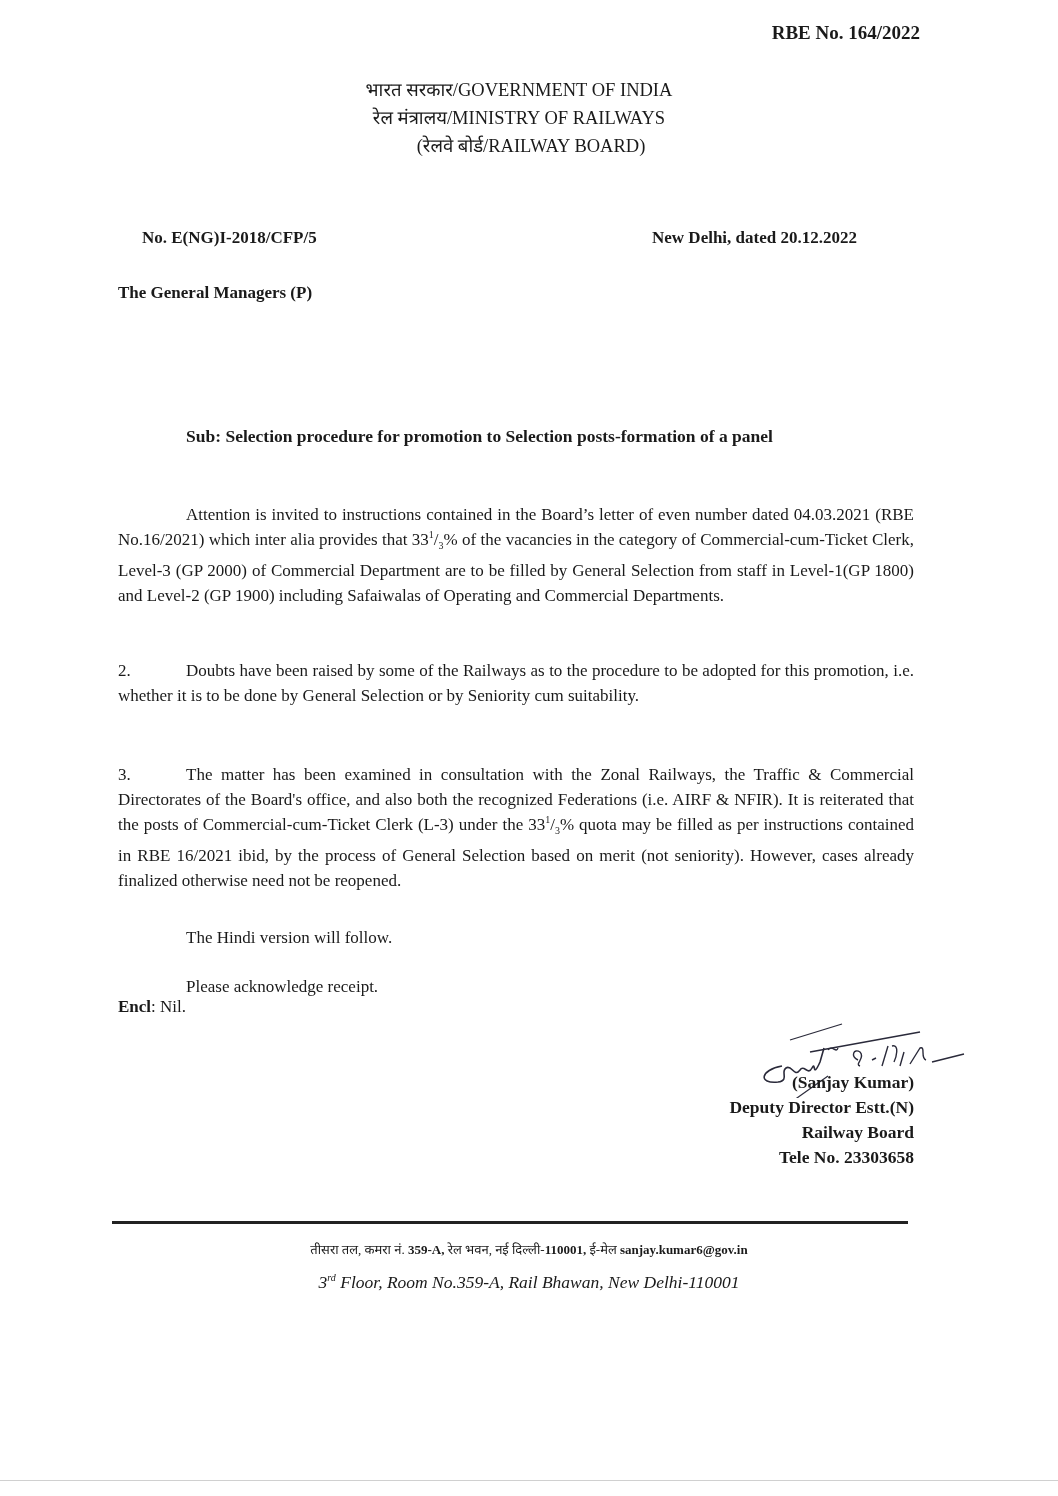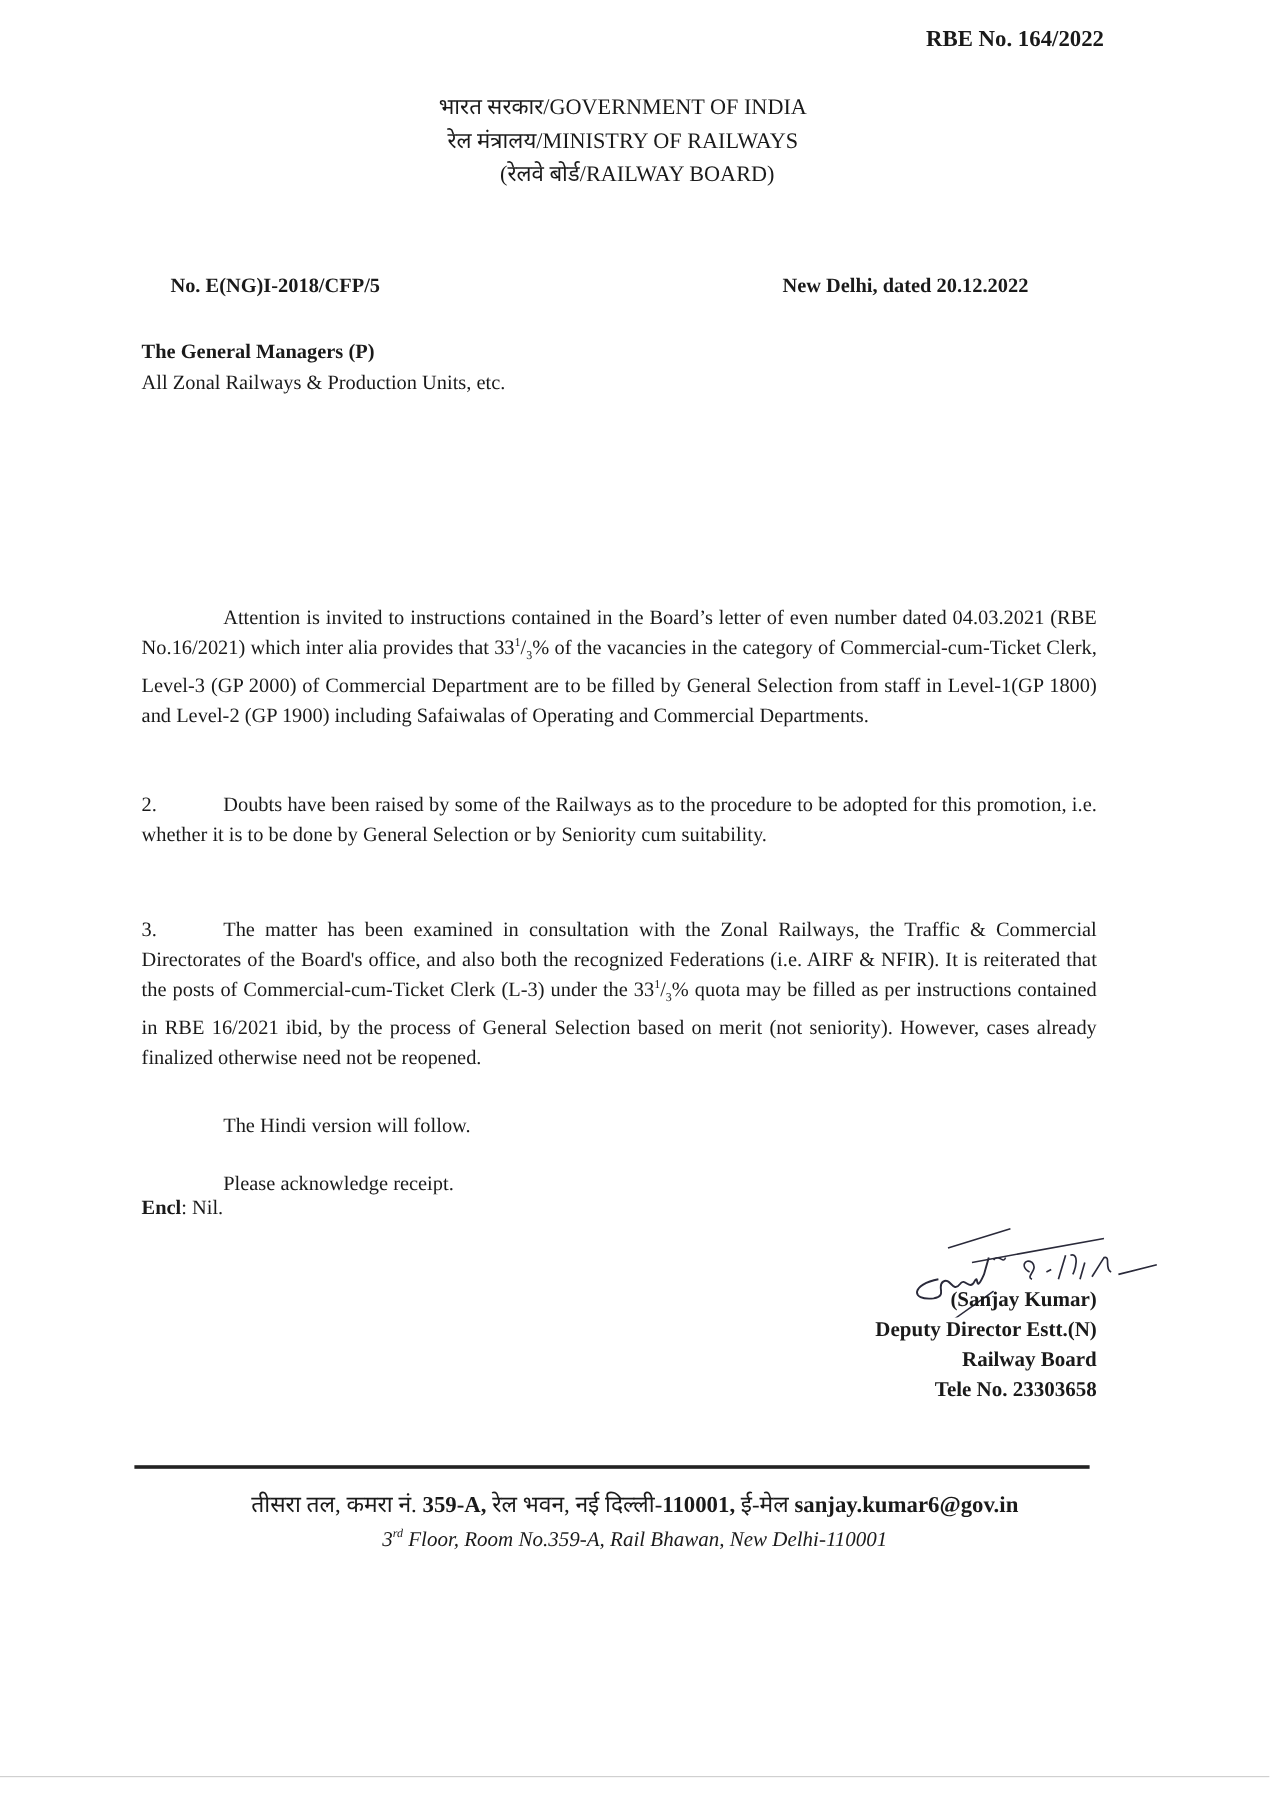--- a/index.html
+++ b/index.html
@@ -28,21 +28,21 @@
   .num { display: inline-block; width: 68px; }
   .simple { left: 186px; font-size: 17px; }
   .hindi-follow { top: 928px; }
   .ack { top: 977px; }
   .encl { top: 997px; left: 118px; font-size: 17px; }
   .encl b { font-weight: bold; }
   .sig-block { top: 1070px; right: 144px; text-align: right; font-size: 17.5px; line-height: 25px; font-weight: bold; }
   .sig-block .name { font-weight: bold; }
   .signature { top: 1018px; left: 720px; width: 300px; height: 80px; }
   .rule { top: 1221px; left: 112px; width: 796px; height: 3px; background: #222; }
-  .foot-hi { top: 1240px; left: 0; width: 1058px; text-align: center; font-size: 19px; }
+  .foot-hi { top: 1240px; left: 0; width: 1058px; text-align: center; font-size: 13px; }
   .foot-hi b { font-weight: bold; }
   .foot-en { top: 1272px; left: 0; width: 1058px; text-align: center; font-size: 17.5px; font-style: italic; }
   .url { top: 1455px; left: 0; width: 1058px; text-align: center; font-family: "Liberation Sans", "DejaVu Sans", sans-serif; font-size: 15px; color: #111; margin-top: 40px; }
   .urlrule { top: 1480px; left: 0; width: 1058px; height: 1px; background: #d0d0d0; }
   sup.f, sub.f { font-size: 10px; }
   sup { line-height: 0; }
 </style>
 </head>
 <body>
 
@@ -52,24 +52,24 @@
   <div class="h1">भारत सरकार/GOVERNMENT OF INDIA</div>
   <div class="h2">रेल मंत्रालय/MINISTRY OF RAILWAYS</div>
   <div class="h3">(रेलवे बोर्ड/RAILWAY BOARD)</div>
 </div>
 
 <div class="abs refno">No. E(NG)I-2018/CFP/5</div>
 <div class="abs dated"><span>New Delhi, dated </span><span>20.12.2022</span></div>
 
 <div class="abs addr">
   <div class="bold">The General Managers (P)</div>
-  <div>All Zonal Railways &amp; Production Units, etc.</div>
 </div>
 
 <div class="abs subject">
+  <div class="line1">Sub: Selection procedure for promotion to Selection posts-formation of a panel</div>
 </div>
 
 <div class="abs para p1"><span>Attention is invited to instructions contained in the Board’s letter of even number dated 04.03.2021 (RBE No.16/2021) which inter alia provides that 33</span><sup class="f">1</sup>/<sub class="f">3</sub><span>% of the vacancies in the category of Commercial-cum-Ticket Clerk, Level-3 (GP 2000) of Commercial Department are to be filled by General Selection from staff in Level-1(GP 1800) and Level-2 (GP 1900) including Safaiwalas of Operating and Commercial Departments.</span></div>
 
 <div class="abs para p2"><span class="num">2.</span><span>Doubts have been raised by some of the Railways as to the procedure to be adopted for this promotion, i.e. whether it is to be done by General Selection or by Seniority cum suitability.</span></div>
 
 <div class="abs para p3"><span class="num">3.</span><span>The matter has been examined in consultation with the Zonal Railways, the Traffic &amp; Commercial Directorates of the Board's office, and also both the recognized Federations (i.e. AIRF &amp; NFIR). It is reiterated that the posts of Commercial-cum-Ticket Clerk (L-3) under the 33</span><sup class="f">1</sup>/<sub class="f">3</sub><span>% quota may be filled as per instructions contained in RBE 16/2021 ibid, by the process of General Selection based on merit (not seniority). However, cases already finalized otherwise need not be reopened.</span></div>
 
 <div class="abs simple hindi-follow">The Hindi version will follow.</div>
 <div class="abs simple ack">Please acknowledge receipt.</div>

